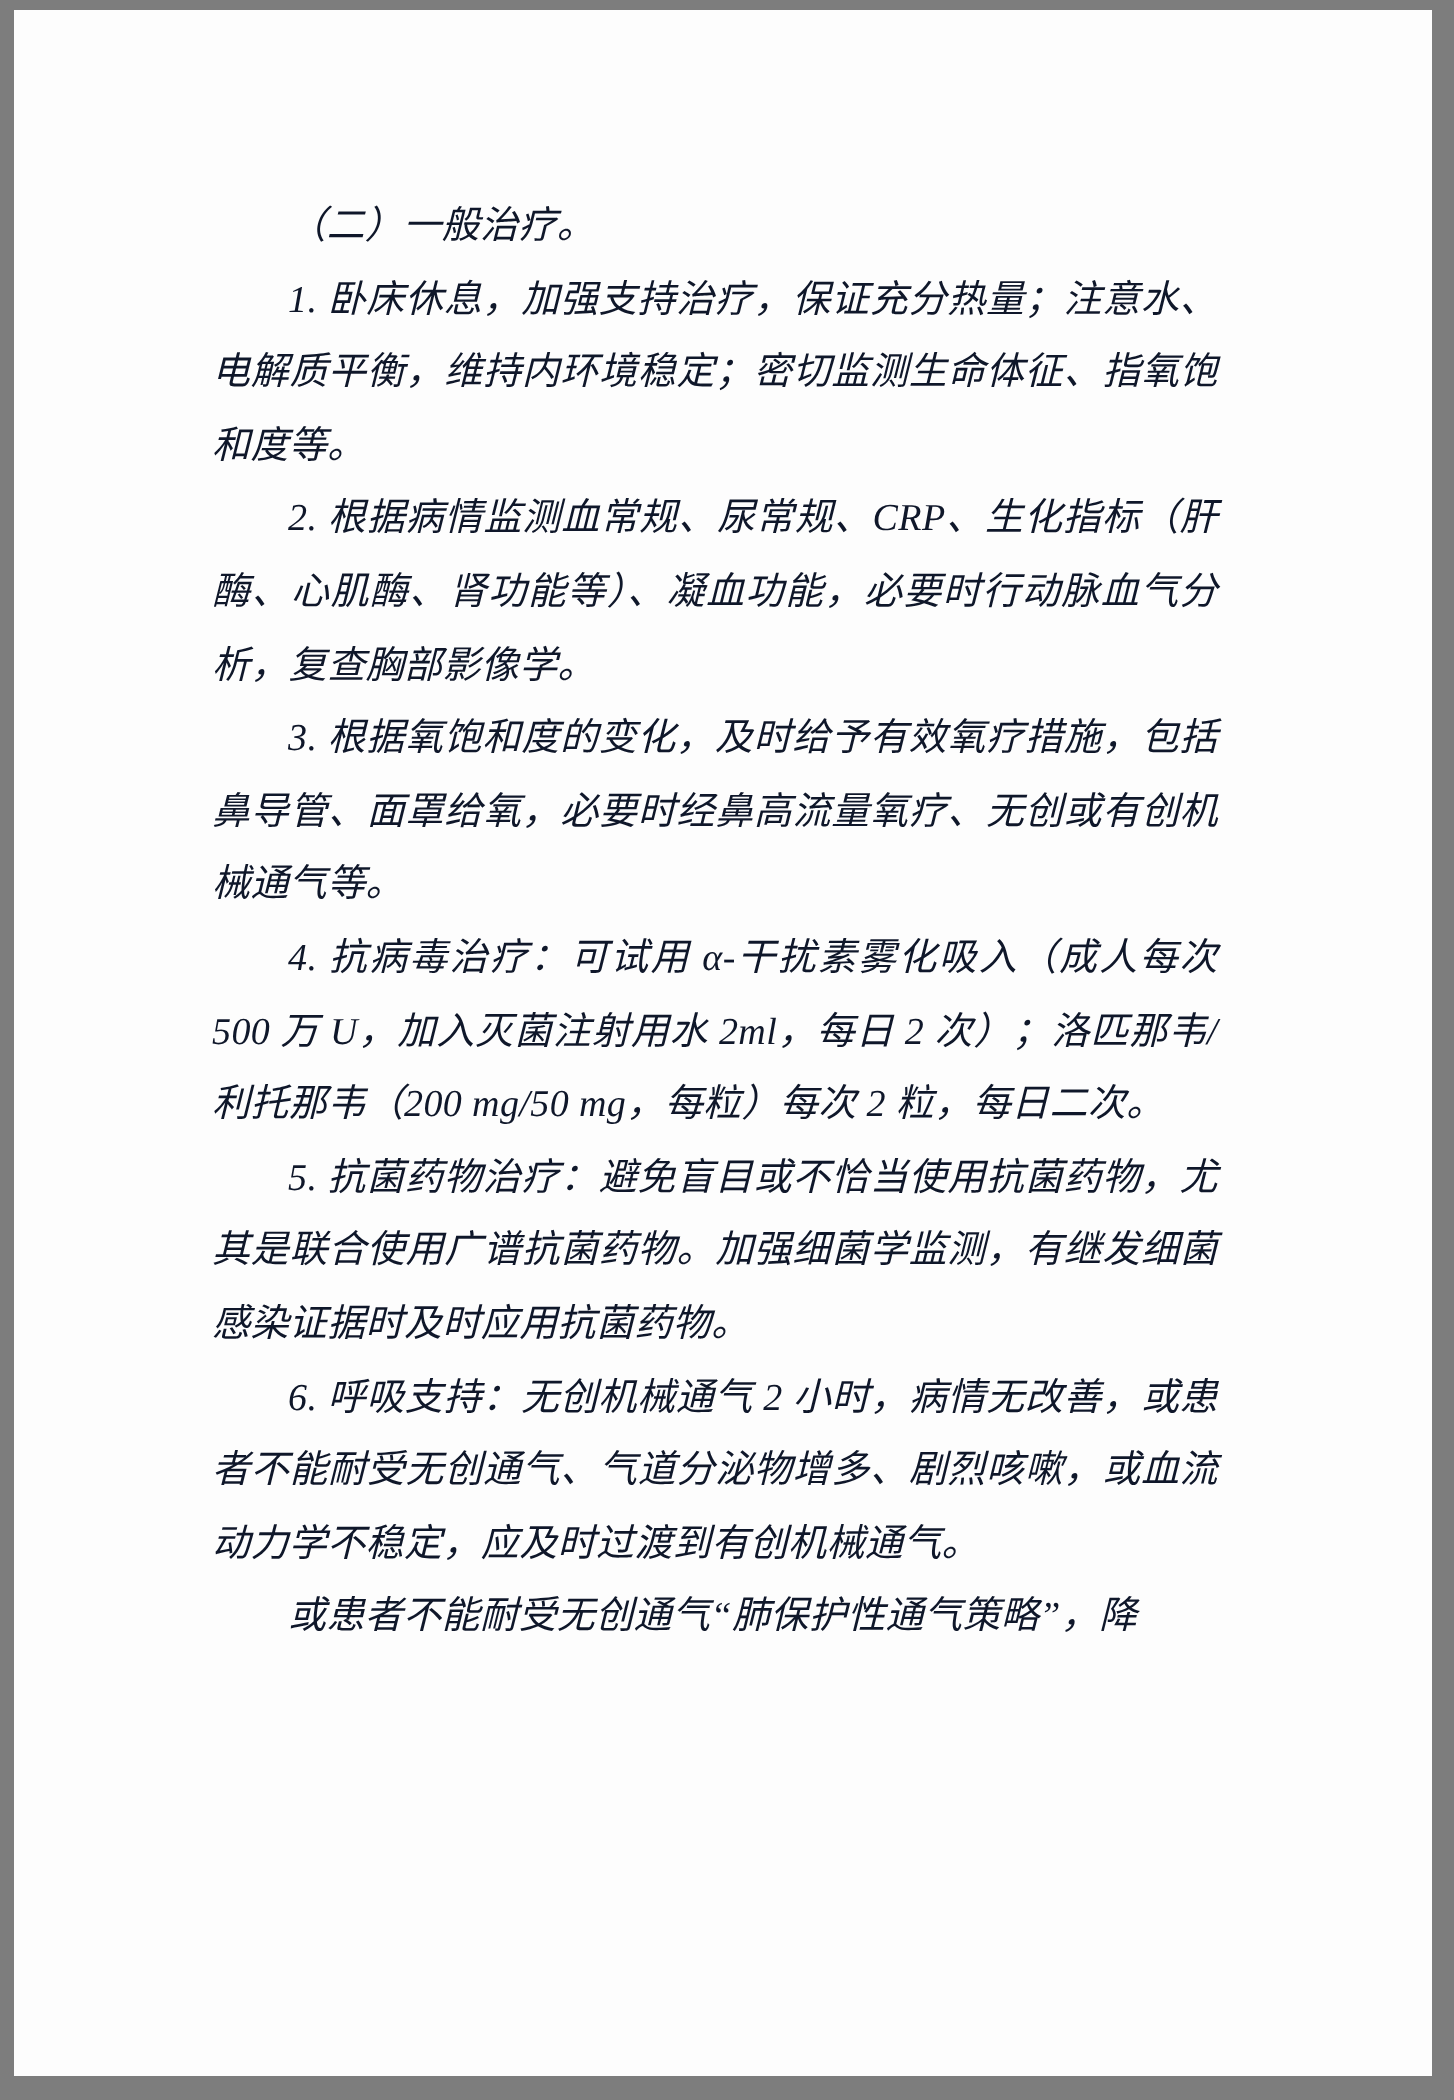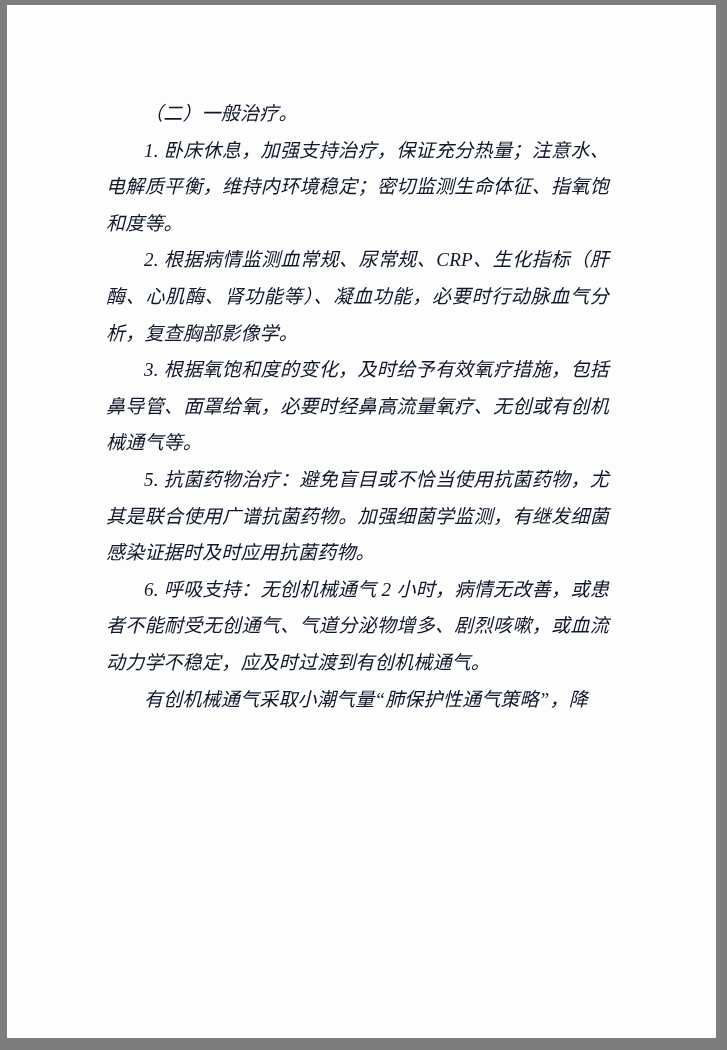--- a/index.html
+++ b/index.html
@@ -42,17 +42,18 @@
 </style>
 </head>
 <body>
 
 <div class="paper">
   <div class="page-text">
     <p>（二）一般治疗。</p>
     <p>1. 卧床休息，加强支持治疗，保证充分热量；注意水、电解质平衡，维持内环境稳定；密切监测生命体征、指氧饱和度等。</p>
     <p>2. 根据病情监测血常规、尿常规、CRP、生化指标（肝酶、心肌酶、肾功能等）、凝血功能，必要时行动脉血气分析，复查胸部影像学。</p>
     <p>3. 根据氧饱和度的变化，及时给予有效氧疗措施，包括鼻导管、面罩给氧，必要时经鼻高流量氧疗、无创或有创机械通气等。</p>
+    <p>4. 抗病毒治疗：可试用 α-干扰素雾化吸入（成人每次 500 万 U，加入灭菌注射用水 2ml，每日 2 次）；洛匹那韦/利托那韦（200 mg/50 mg，每粒）每次 2 粒，每日二次。</p>
     <p>5. 抗菌药物治疗：避免盲目或不恰当使用抗菌药物，尤其是联合使用广谱抗菌药物。加强细菌学监测，有继发细菌感染证据时及时应用抗菌药物。</p>
     <p>6. 呼吸支持：无创机械通气 2 小时，病情无改善，或患者不能耐受无创通气、气道分泌物增多、剧烈咳嗽，或血流动力学不稳定，应及时过渡到有创机械通气。</p>
-    <p>有创机械通气采取小潮气量“肺保护性通气策略”，降</p>
+    <p>或患者不能耐受无创通气“肺保护性通气策略”，降</p>
   </div>
 </div>
 
 </body></html>

